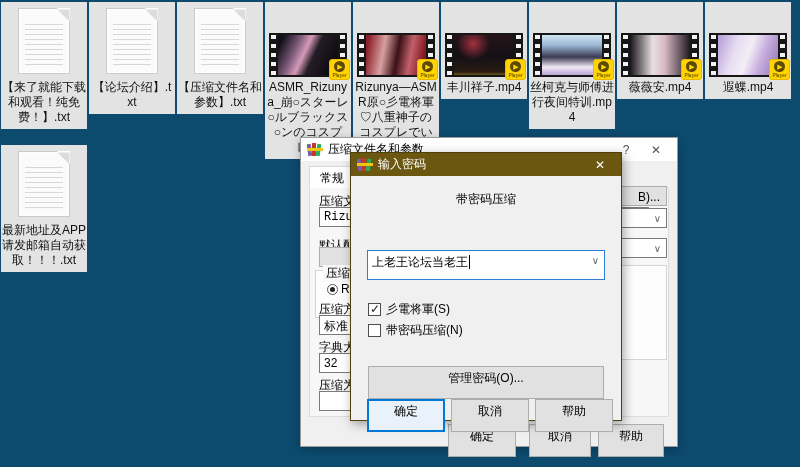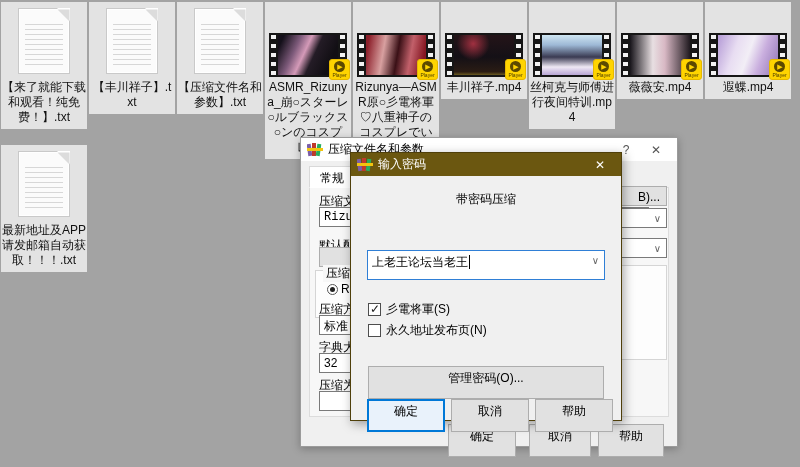--- a/index.html
+++ b/index.html
@@ -1,18 +1,18 @@
 <!DOCTYPE html>
 <html><head>
 <meta charset="utf-8">
 <style>
   * { margin:0; padding:0; box-sizing:border-box; }
   html,body { width:800px; height:467px; background:#ffffff; overflow:hidden;
               font-family:"Liberation Sans", sans-serif; }
-  .screen { position:relative; width:800px; height:467px; background:#a3a3a3; }
+  .screen { position:relative; width:800px; height:467px; background:#0c4a6e; }
 
   
   .files-row { position:absolute; left:1px; display:flex; align-items:flex-start; }
   #files-row1 { top:2px; }
   #files-row2 { top:145px; }
   .tile { width:86px; margin-right:2px; background:#e3e3e3; padding:3px 1px 4px;
           display:flex; flex-direction:column; align-items:center; }
   .icon-area { height:72px; width:100%; display:flex; align-items:flex-end; justify-content:center; }
   .tile-label { margin-top:3px; font-size:12px; line-height:15px; color:#111;
                 text-align:center; word-break:break-all; max-width:84px; }
@@ -111,21 +111,21 @@
     </div>
 
     <div class="tile">
       <div class="icon-area">
         <div class="txt-icon">
           <div class="lines"></div>
           <div class="fold"></div>
         </div>
 
       </div>
-      <div class="tile-label">【丰川祥子】.txt</div>
+      <div class="tile-label">【论坛介绍】.txt</div>
     </div>
 
     <div class="tile">
       <div class="icon-area">
         <div class="txt-icon">
           <div class="lines"></div>
           <div class="fold"></div>
         </div>
 
       </div>
@@ -322,21 +322,21 @@
       <span>上老王论坛当老王</span><span class="caret"></span>
       <span class="chev2">∨</span>
     </div>
 
     <div class="chkrow" style="top:148px;">
       <span class="chk checked"></span>
       <span>彡電将軍(S)</span>
     </div>
     <div class="chkrow" style="top:169px;">
       <span class="chk"></span>
-      <span>永久地址发布页(N)</span>
+      <span>带密码压缩(N)</span>
     </div>
 
     <div class="btn manage-btn">管理密码(O)...</div>
 
     <div class="btn pw-btn default" style="left:16px;">确定</div>
     <div class="btn pw-btn" style="left:100px;">取消</div>
     <div class="btn pw-btn" style="left:184px;">帮助</div>
   </div>
 
 </div>

